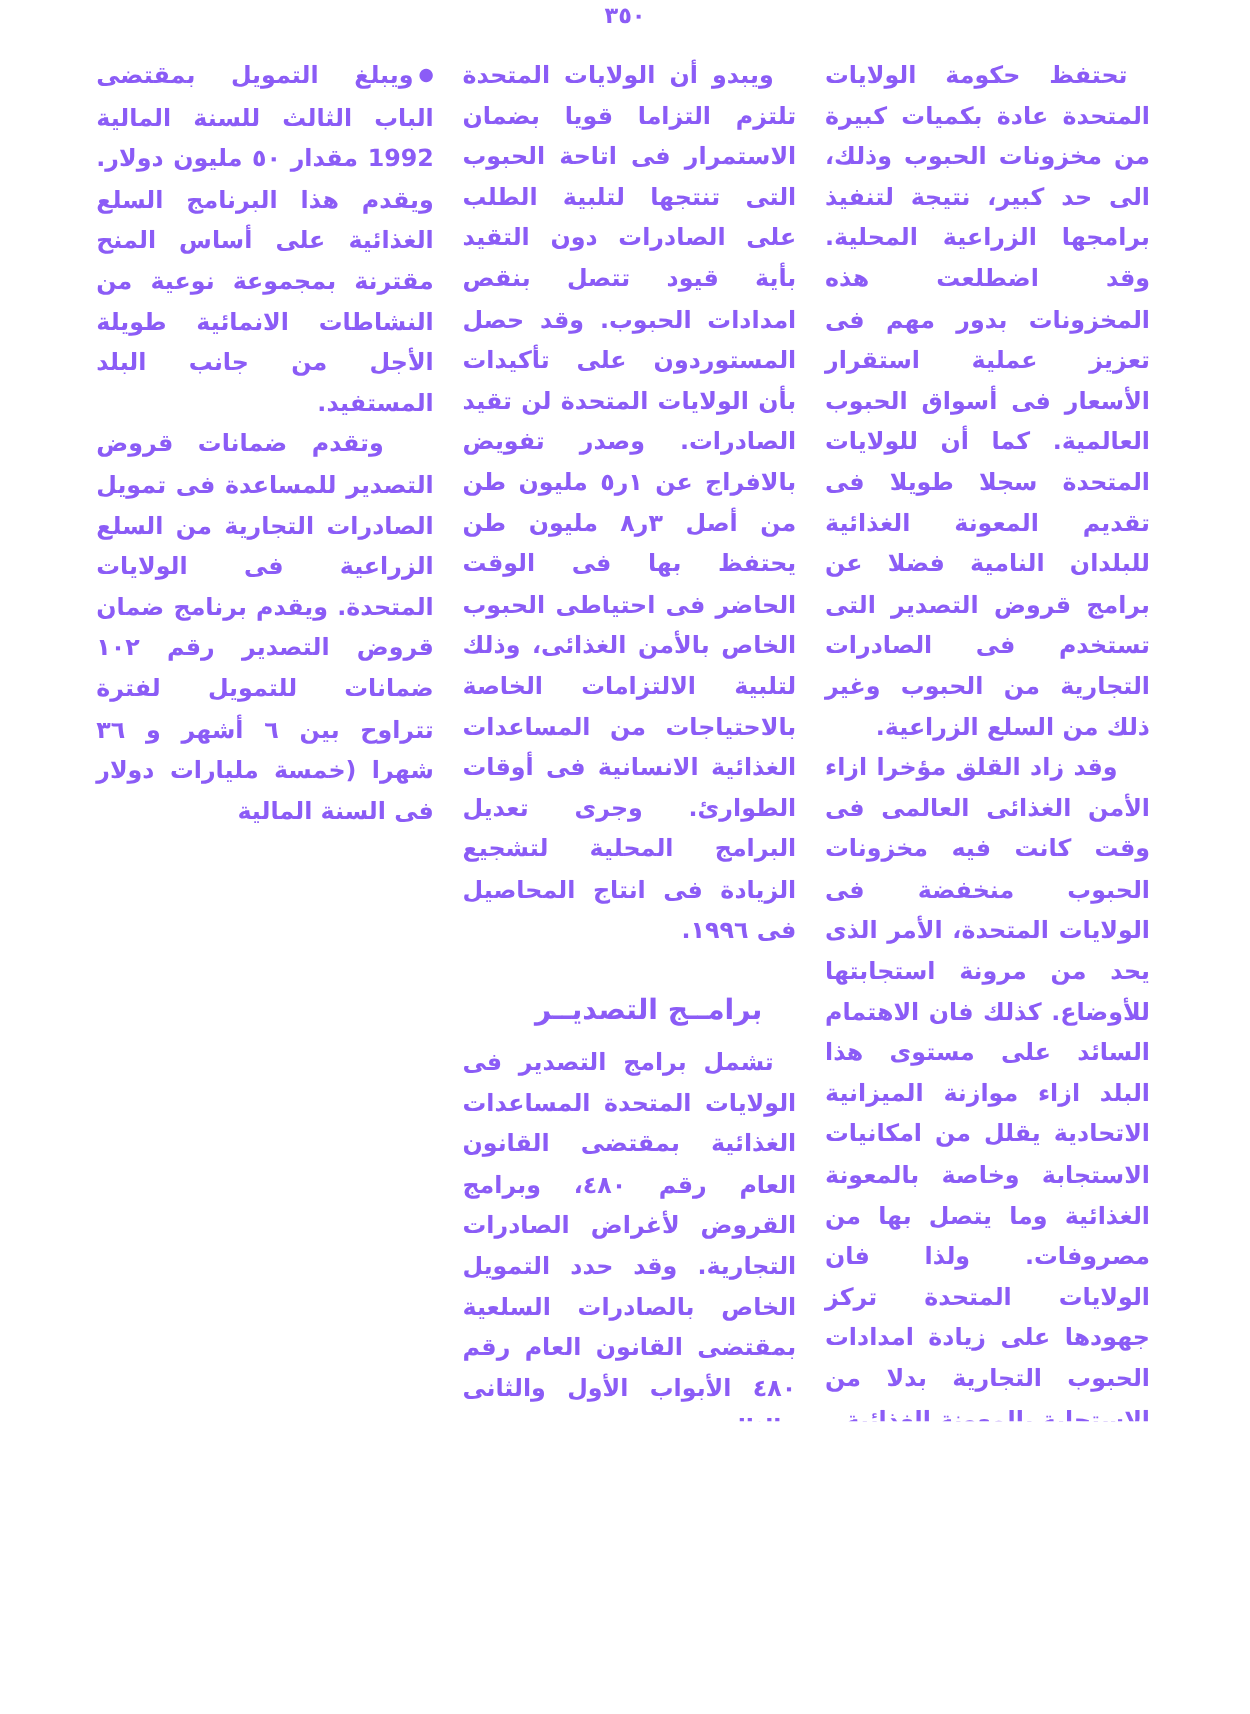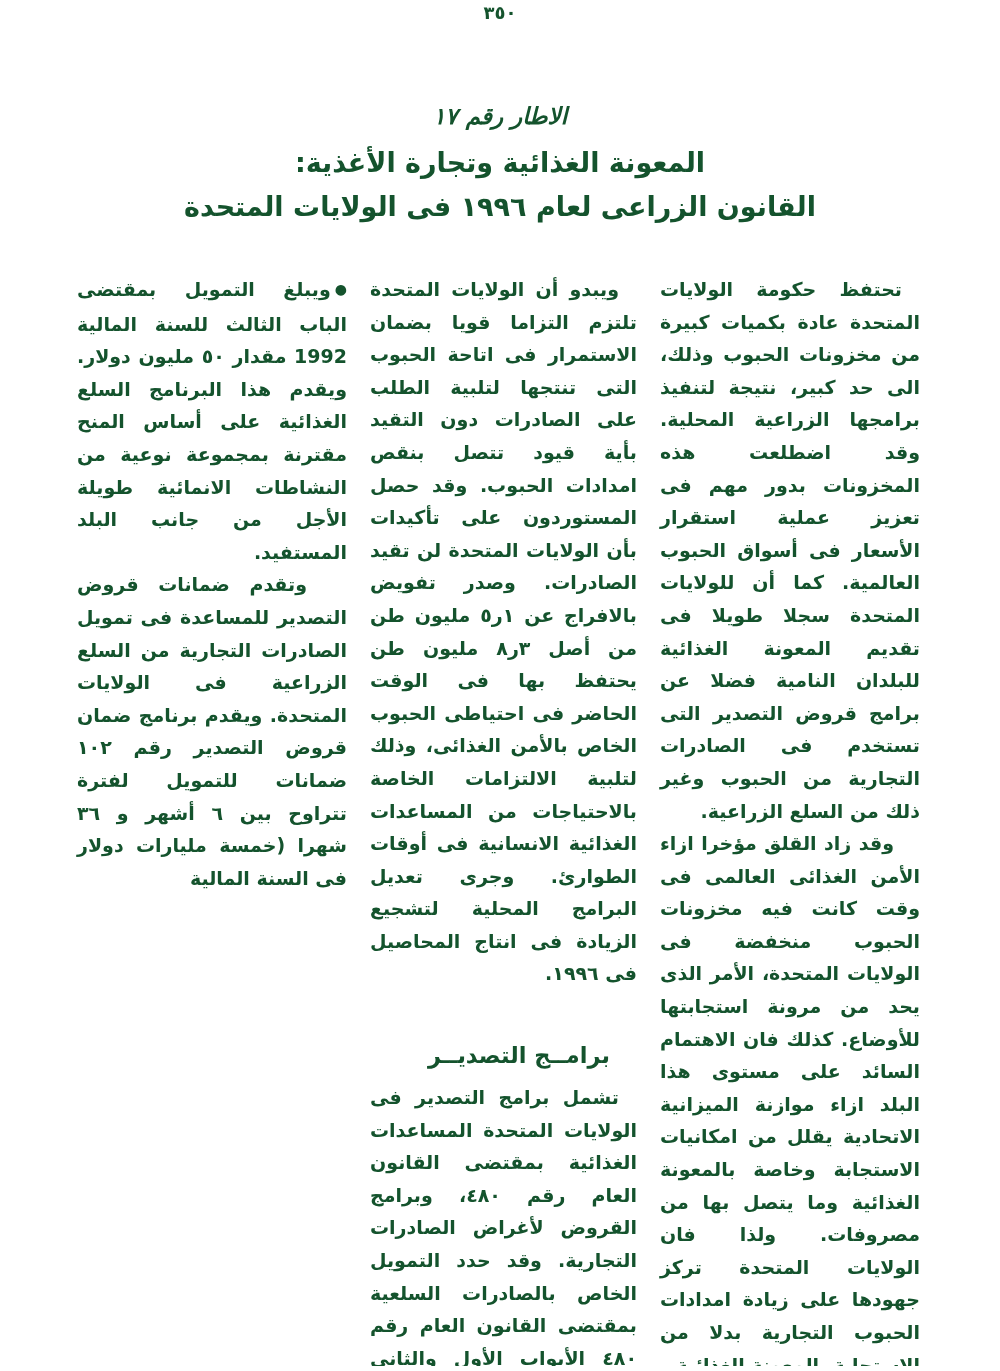--- a/index.html
+++ b/index.html
@@ -6,21 +6,21 @@
     margin: 0;
     padding: 0;
     background: #e8e8e8;
   }
   .page {
     position: relative;
     width: 1000px;
     height: 1371px;
     margin: 0 auto;
     background: #ffffff;
-    color: #14532d;
+    color: #8b5cf6;
     font-family: "DejaVu Sans", sans-serif;
     overflow: hidden;
     direction: rtl;
   }
   .page-number {
     position: absolute;
     top: 2px;
     left: 0;
     right: 0;
     text-align: center;
@@ -67,43 +67,38 @@
   .indent-md { text-indent: 26px; }
   .indent-lg { text-indent: 40px; }
   .bullet-para { text-indent: 0; }
   .bullet-icon {
     display: inline-block;
     font-size: 14px;
     transform: translateY(-2px);
     margin-left: 4px;
   }
   .subheading {
-    margin-top: 48px;
+    margin-top: 30px;
     margin-bottom: 8px;
     text-align: right;
     font-weight: 800;
     font-size: 22.5px;
     line-height: 35px;
   }
   .subheading .sub-l1 { padding-left: 58px;  text-align: left; }
   .subheading .sub-l2 { padding-left: 125px; text-align: left; }
   .gap-top { margin-top: 30px; }
 </style>
 </head>
 <body>
 
 <div class="page">
 
   <div class="page-number">٣٥٠</div>
 
-  <div class="header">
-    <div class="box-label">الاطار رقم ١٧</div>
-    <h1 class="title-line">المعونة الغذائية وتجارة الأغذية:</h1>
-    <h1 class="title-line">القانون الزراعى لعام ١٩٩٦ فى الولايات المتحدة</h1>
-  </div>
 
   <div class="columns">
 
     <div class="col col-right">
       <p class="indent-sm">تحتفظ حكومة الولايات المتحدة عادة بكميات كبيرة من مخزونات الحبوب وذلك، الى حد كبير، نتيجة لتنفيذ برامجها الزراعية المحلية. وقد اضطلعت هذه المخزونات بدور مهم فى تعزيز عملية استقرار الأسعار فى أسواق الحبوب العالمية. كما أن للولايات المتحدة سجلا طويلا فى تقديم المعونة الغذائية للبلدان النامية فضلا عن برامج قروض التصدير التى تستخدم فى الصادرات التجارية من الحبوب وغير ذلك من السلع الزراعية.</p>
       <p class="indent-md">وقد زاد القلق مؤخرا ازاء الأمن الغذائى العالمى فى وقت كانت فيه مخزونات الحبوب منخفضة فى الولايات المتحدة، الأمر الذى يحد من مرونة استجابتها للأوضاع. كذلك فان الاهتمام السائد على مستوى هذا البلد ازاء موازنة الميزانية الاتحادية يقلل من امكانيات الاستجابة وخاصة بالمعونة الغذائية وما يتصل بها من مصروفات. ولذا فان الولايات المتحدة تركز جهودها على زيادة امدادات الحبوب التجارية بدلا من الاستجابة بالمعونة الغذائية.</p>
     </div>
 
     <div class="col col-middle">
       <p class="indent-sm">ويبدو أن الولايات المتحدة تلتزم التزاما قويا بضمان الاستمرار فى اتاحة الحبوب التى تنتجها لتلبية الطلب على الصادرات دون التقيد بأية قيود تتصل بنقص امدادات الحبوب. وقد حصل المستوردون على تأكيدات بأن الولايات المتحدة لن تقيد الصادرات. وصدر تفويض بالافراج عن ١ر٥ مليون طن من أصل ٣ر٨ مليون طن يحتفظ بها فى الوقت الحاضر فى احتياطى الحبوب الخاص بالأمن الغذائى، وذلك لتلبية الالتزامات الخاصة بالاحتياجات من المساعدات الغذائية الانسانية فى أوقات الطوارئ. وجرى تعديل البرامج المحلية لتشجيع الزيادة فى انتاج المحاصيل فى ١٩٩٦.</p>

